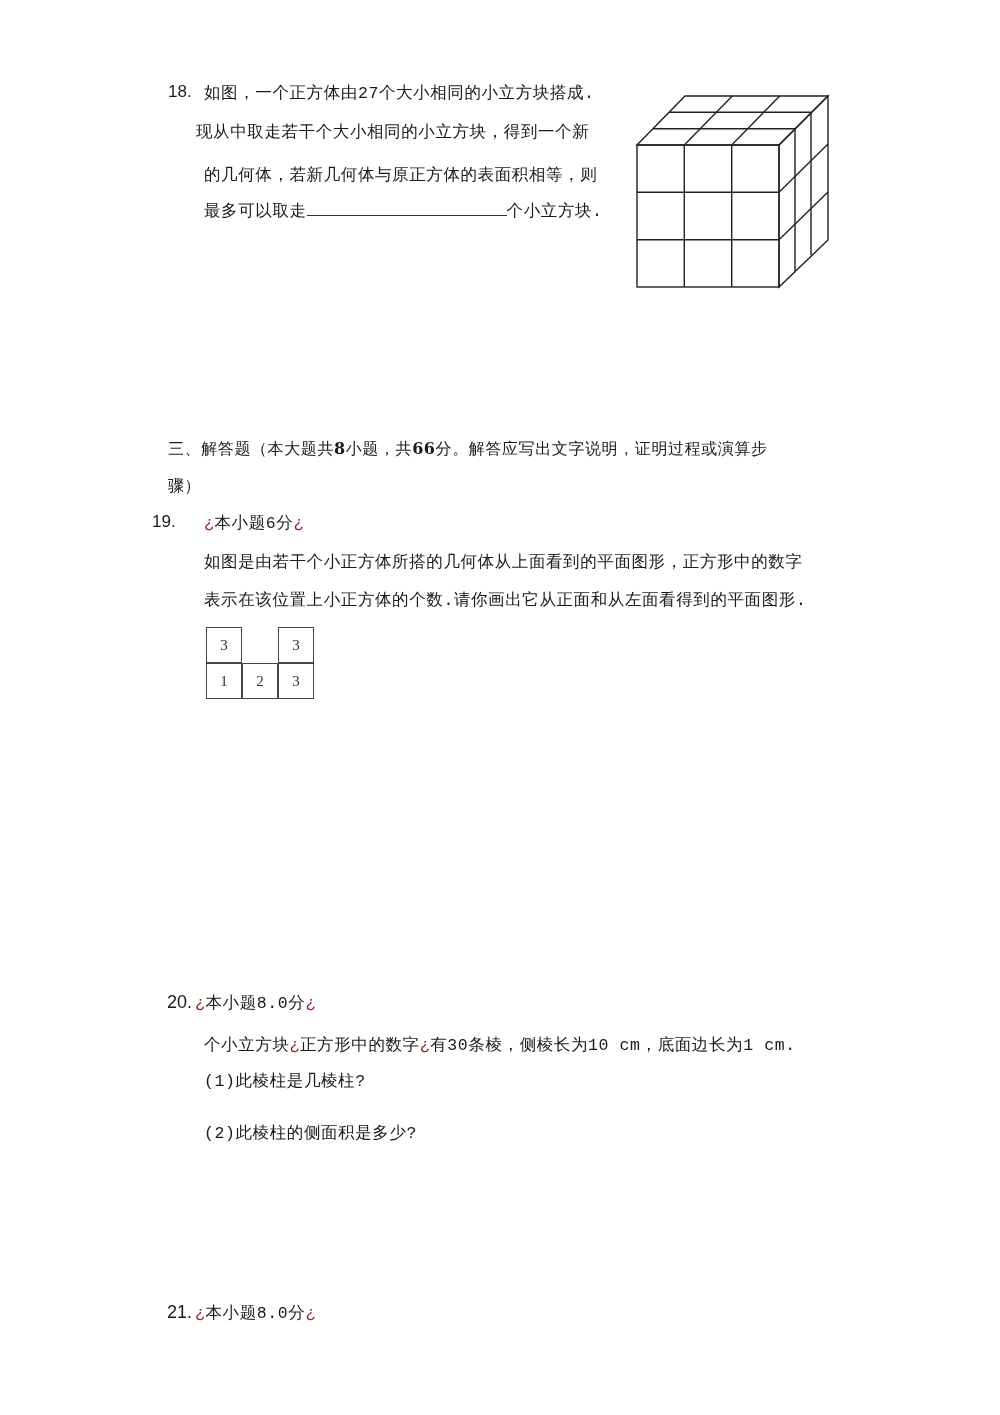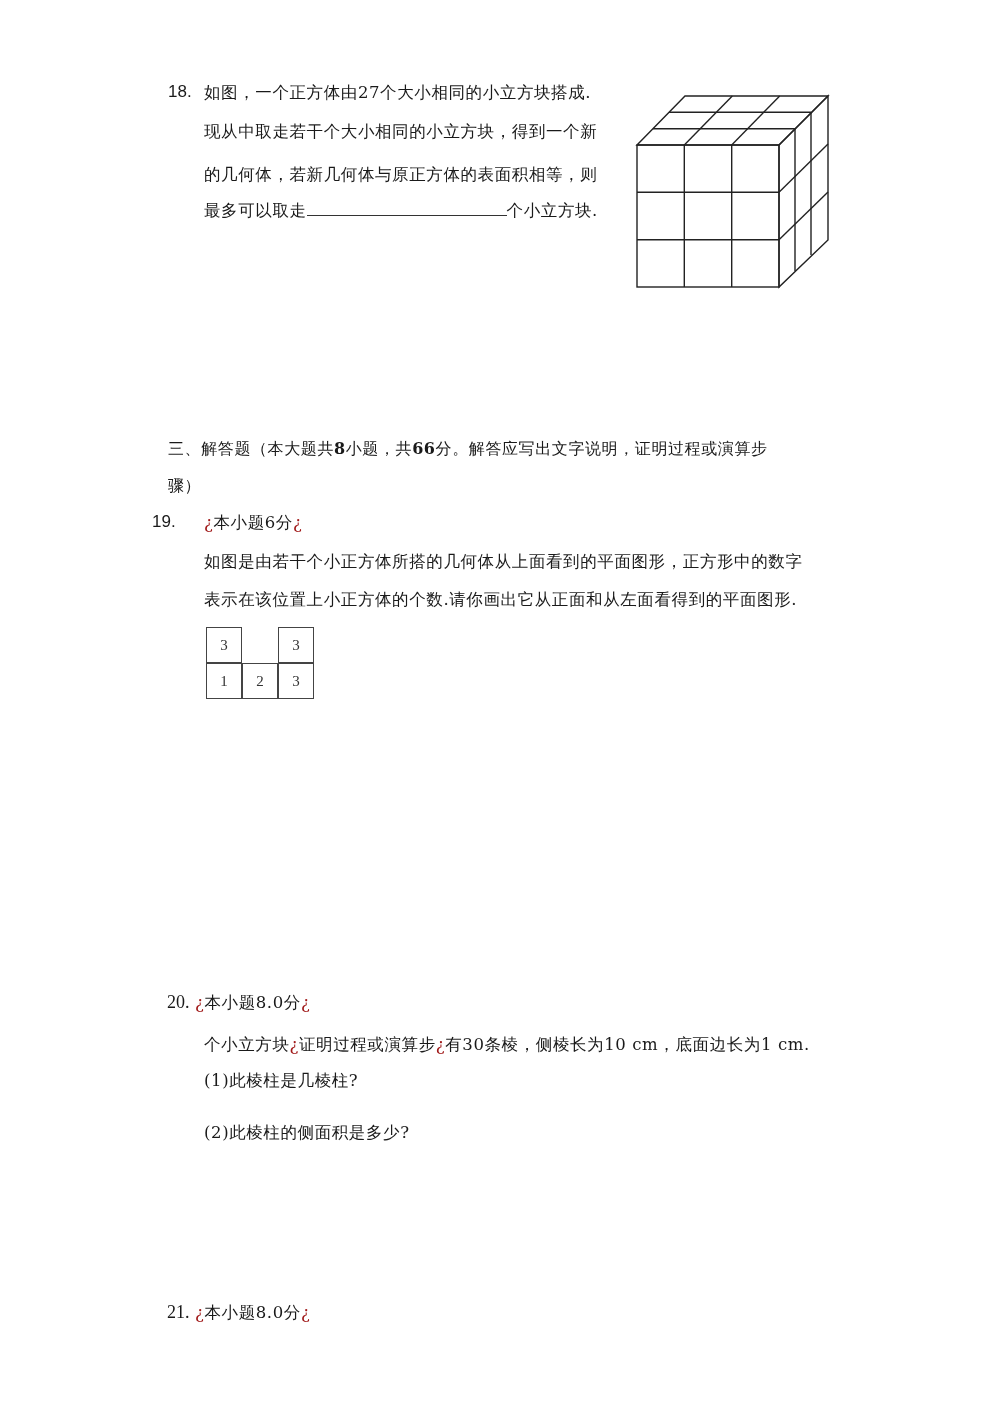--- a/index.html
+++ b/index.html
@@ -1,38 +1,38 @@
 <!DOCTYPE html>
 <html><head>
 <meta charset="utf-8">
 <style>
   html, body { margin: 0; padding: 0; background: #ffffff; }
   body { width: 1000px; height: 1415px; position: relative; overflow: hidden;
          font-family: "DejaVu Serif", "Liberation Serif", serif; color: #1a1a1a; }
-  .abs { position: absolute; white-space: nowrap; }
+  .abs { position: absolute; white-space: nowrap; font-family: Liberation Mono, monospace; }
   .qnum { font-family: "Liberation Sans", "DejaVu Sans", sans-serif; font-size: 17px; }
-  .qnum-serif { font-family: Liberation Serif, serif; font-size: 18px; }
+  .qnum-serif { font-family: Liberation Sans, sans-serif; font-size: 18px; }
   .txt { font-size: 16.5px; letter-spacing: 0.6px; }
   .sans { font-family: "DejaVu Sans", "Liberation Sans", sans-serif; }
   .red { color: #a01818; }
   .blank { display: inline-block; width: 200px; border-bottom: 1px solid #333; height: 14px; vertical-align: baseline; }
   .bold { font-weight: bold; }
   .grid { position: absolute; left: 206px; top: 627px; width: 110px; height: 74px; }
   .cell { position: absolute; width: 36px; height: 36px; border: 1.3px solid #444; box-sizing: border-box;
           font-family: "Liberation Serif", "DejaVu Serif", serif; font-size: 15px; color: #333;
           display: flex; align-items: center; justify-content: center; }
   .cube { position: absolute; left: 630px; top: 88px; }
 </style>
 </head>
 <body>
 
 <div>
   <span class="abs qnum" style="left:168px; top:82px;">18.</span>
   <span class="abs txt" style="left:204px; top:82px;">如图，一个正方体由27个大小相同的小立方块搭成.</span>
-  <span class="abs txt" style="left:204px; top:121px;">现从中取走若干个大小相同的小立方块，得到一个新</span>
+  <span class="abs txt" style="left:196px; top:121px;">现从中取走若干个大小相同的小立方块，得到一个新</span>
   <span class="abs txt" style="left:204px; top:164px;">的几何体，若新几何体与原正方体的表面积相等，则</span>
   <span class="abs txt" style="left:204px; top:200px;">
     <span>最多可以取走</span><span class="blank"></span><span>个小立方块.</span>
   </span>
 
   <svg class="cube" width="210" height="210" viewBox="630 88 210 210">
     <g stroke="#222" stroke-width="1.4" fill="none">
 
       <rect x="637" y="145" width="142" height="142"></rect>
       <line x1="684.3" y1="145" x2="684.3" y2="287"></line>
@@ -78,21 +78,21 @@
     <div class="cell" style="left:72px; top:36px;">3</div>
   </div>
 </div>
 
 <div>
   <span class="abs qnum-serif" style="left:167px; top:992px;">20.</span>
   <span class="abs txt" style="left:195px; top:992px;">
     <span class="red">¿</span><span>本小题8.0分</span><span class="red">¿</span>
   </span>
   <span class="abs txt" style="left:204px; top:1034px;">
-    <span>个小立方块</span><span class="red">¿</span><span>证明过程或演算步</span><span class="red">¿</span><span>有30条棱，侧棱长为10 cm，底面边长为1 cm.</span>
+    <span>个小立方块</span><span class="red">¿</span><span>正方形中的数字</span><span class="red">¿</span><span>有30条棱，侧棱长为10 cm，底面边长为1 cm.</span>
   </span>
   <span class="abs txt" style="left:204px; top:1070px;">(1)此棱柱是几棱柱?</span>
   <span class="abs txt" style="left:204px; top:1106px;margin-top:16px;">(2)此棱柱的侧面积是多少?</span>
 </div>
 
 <div>
   <span class="abs qnum-serif" style="left:167px; top:1302px;">21.</span>
   <span class="abs txt" style="left:195px; top:1302px;">
     <span class="red">¿</span><span>本小题8.0分</span><span class="red">¿</span>
   </span>

